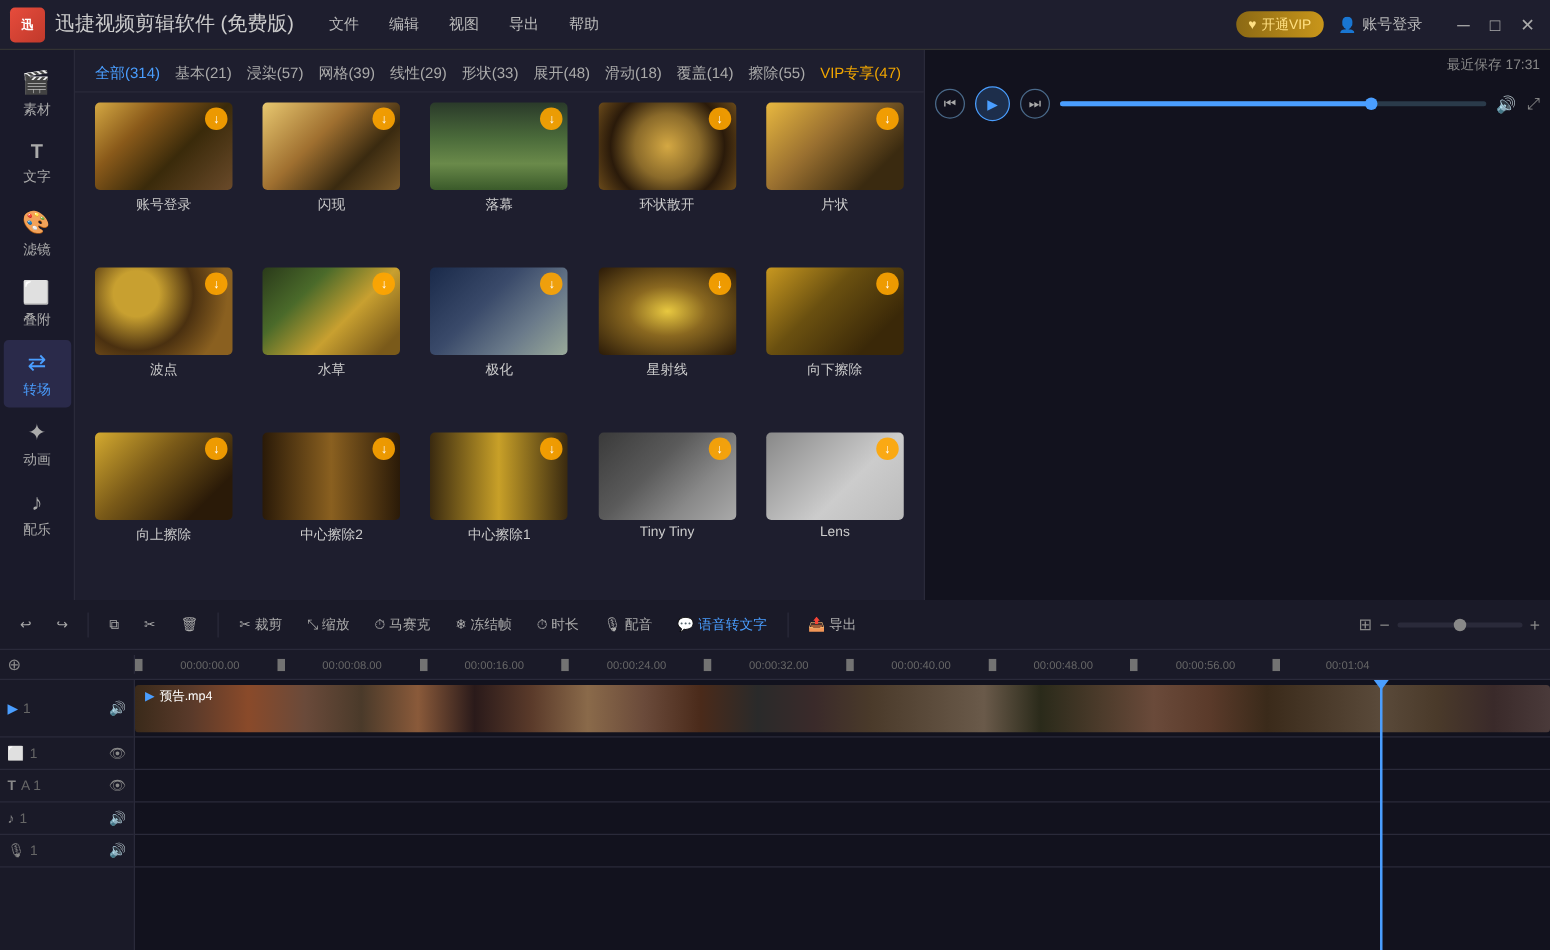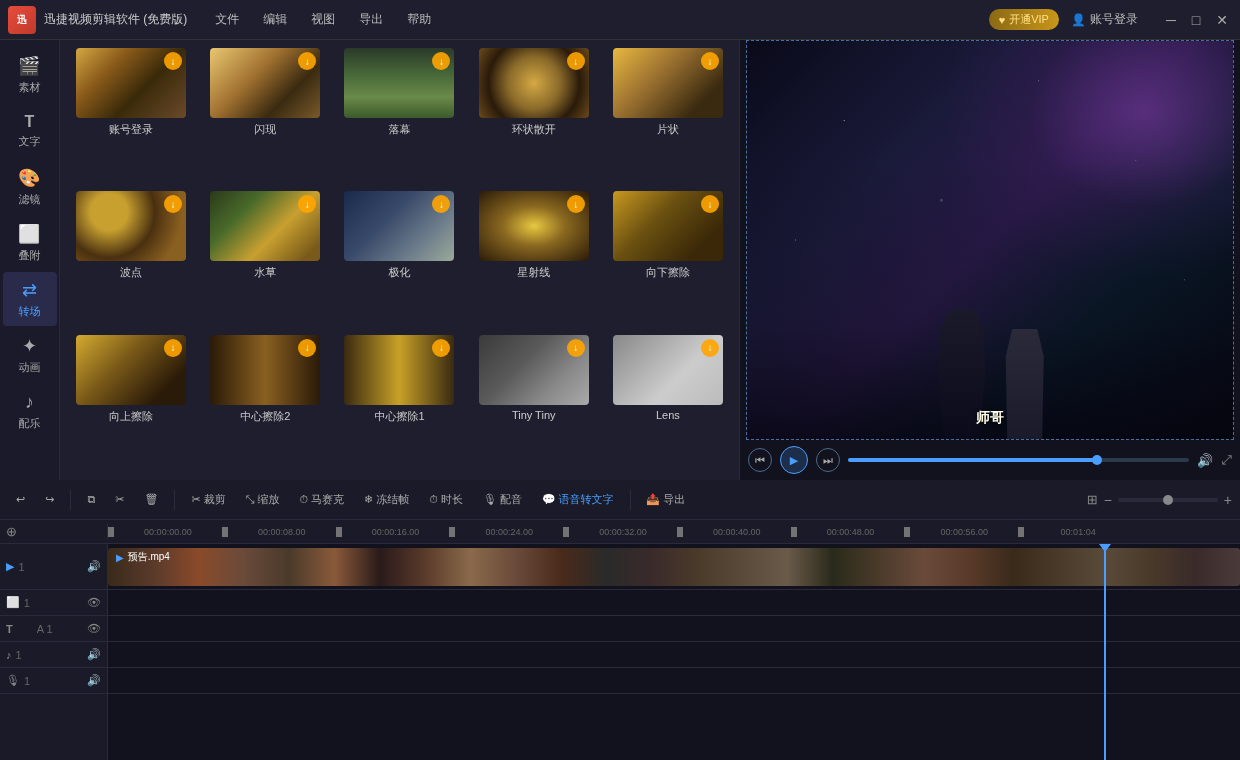--- a/index.html
+++ b/index.html
@@ -8,21 +8,21 @@
     
     #titlebar {
       height: 40px; background: #1e1e2e; display: flex; align-items: center;
       border-bottom: 1px solid #333; padding: 0 8px; gap: 8px;
     }
     #titlebar .logo {
       width: 28px; height: 28px; background: linear-gradient(135deg, #e74c3c, #c0392b);
       border-radius: 4px; display: flex; align-items: center; justify-content: center;
       color: white; font-size: 10px; font-weight: bold; flex-shrink: 0;
     }
-    #titlebar .app-title { color: #ccc; font-size: 12px; margin-right: 16px; }
+    #titlebar .app-title { color: #ccc; font-size: 16px; margin-right: 16px; }
     #titlebar .menu-bar { display: flex; gap: 16px; flex: 1; }
     #titlebar .menu-item { color: #bbb; font-size: 12px; cursor: pointer; padding: 2px 4px; }
     #titlebar .right-btns { display: flex; align-items: center; gap: 12px; margin-left: auto; }
     #titlebar .vip-btn {
       background: linear-gradient(90deg, #8b6914, #c9961a);
       color: #ffe082; font-size: 11px; padding: 3px 10px; border-radius: 12px; cursor: pointer;
       display: flex; align-items: center; gap: 4px;
     }
     #titlebar .login-btn { color: #bbb; font-size: 12px; cursor: pointer; display: flex; align-items: center; gap: 4px; }
     #titlebar .win-btns { display: flex; gap: 8px; margin-left: 12px; }
@@ -285,20 +285,34 @@
       <span>动画</span>
     </div>
     <div class="sidebar-item">
       <span class="sidebar-icon">♪</span>
       <span>配乐</span>
     </div>
   </div>
 
   <div id="content-panel">
 
+    <div id="filter-tabs">
+      <span class="filter-tab active">全部(314)</span>
+      <span class="filter-tab">基本(21)</span>
+      <span class="filter-tab">浸染(57)</span>
+      <span class="filter-tab">网格(39)</span>
+      <span class="filter-tab">线性(29)</span>
+      <span class="filter-tab">形状(33)</span>
+      <span class="filter-tab">展开(48)</span>
+      <br>
+      <span class="filter-tab">滑动(18)</span>
+      <span class="filter-tab">覆盖(14)</span>
+      <span class="filter-tab">擦除(55)</span>
+      <span class="filter-tab vip">VIP专享(47)</span>
+    </div>
 
     <div id="transition-grid">
 
       <div class="trans-item">
         <div class="trans-thumb thumb-fade">
           <div class="download-btn">↓</div>
         </div>
         <span class="trans-label">账号登录</span>
       </div>
       <div class="trans-item">
@@ -385,30 +399,22 @@
         <div class="trans-thumb thumb-patch">
           <div class="download-btn">↓</div>
         </div>
         <span class="trans-label">Lens</span>
       </div>
 
     </div>
   </div>
 
   <div id="preview-panel">
-    <div id="preview-canvas">
-      <div class="preview-bg">
-        <div class="preview-stars"></div>
-        <div class="preview-nebula"></div>
-
-        <div style="position:absolute;bottom:0;left:0;right:0;height:70%;background:linear-gradient(180deg, transparent 0%, rgba(10,10,20,0.3) 60%, rgba(5,5,15,0.8) 100%);"></div>
-        <div style="position:absolute;bottom:0;left:38%;width:60px;height:130px;background:linear-gradient(180deg,#1a1a2a 0%,#0a0a1a 100%);clip-path:polygon(30% 0,70% 0,85% 15%,90% 45%,80% 100%,20% 100%,10% 45%,15% 15%);"></div>
-        <div style="position:absolute;bottom:0;left:52%;width:50px;height:110px;background:linear-gradient(180deg,#2a2a3a 0%,#1a1a2a 100%);clip-path:polygon(25% 0,75% 0,88% 25%,85% 100%,15% 100%,12% 25%);"></div>
-        <div class="preview-subtitle">师哥</div>
-      </div>
+    <div id="preview-topbar">
+      <span>最近保存 17:31</span>
     </div>
 
     <div id="preview-controls">
       <button class="ctrl-btn">⏮</button>
       <button class="ctrl-btn play">▶</button>
       <button class="ctrl-btn">⏭</button>
       <div class="progress-bar">
         <div class="progress-fill" style="width:73%;">
           <div class="progress-handle"></div>
         </div>
@@ -473,21 +479,21 @@
         <span style="color:#666;">1</span>
         <span style="color:#888;margin-left:auto;">🔊</span>
       </div>
       <div class="track-label" style="height:26px;">
         <span style="color:#888;">⬜</span>
         <span style="color:#666;">1</span>
         <span style="color:#888;margin-left:auto;">👁</span>
       </div>
       <div class="track-label" style="height:26px;">
         <span style="color:#888;font-weight:bold;">T</span>
-        <span style="color:#666;margin-left:20px;">A 1</span>
+        <span style="color:#666;">A 1</span>
         <span style="color:#888;margin-left:auto;">👁</span>
       </div>
       <div class="track-label" style="height:26px;">
         <span style="color:#888;">♪</span>
         <span style="color:#666;">1</span>
         <span style="color:#888;margin-left:auto;">🔊</span>
       </div>
       <div class="track-label" style="height:26px;">
         <span style="color:#888;">🎙</span>
         <span style="color:#666;">1</span>

